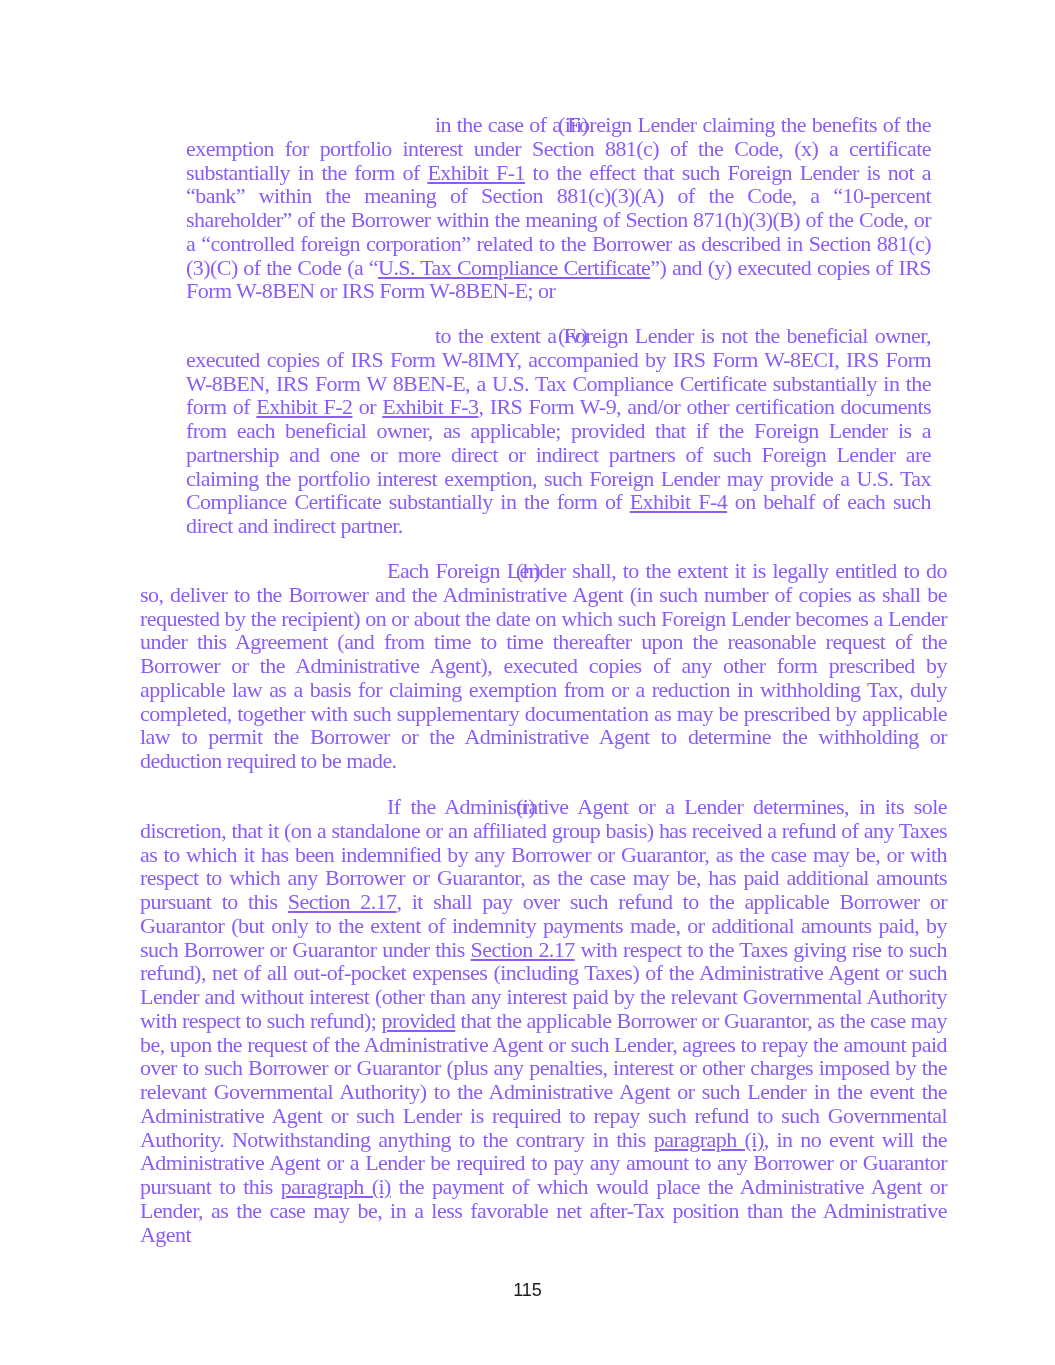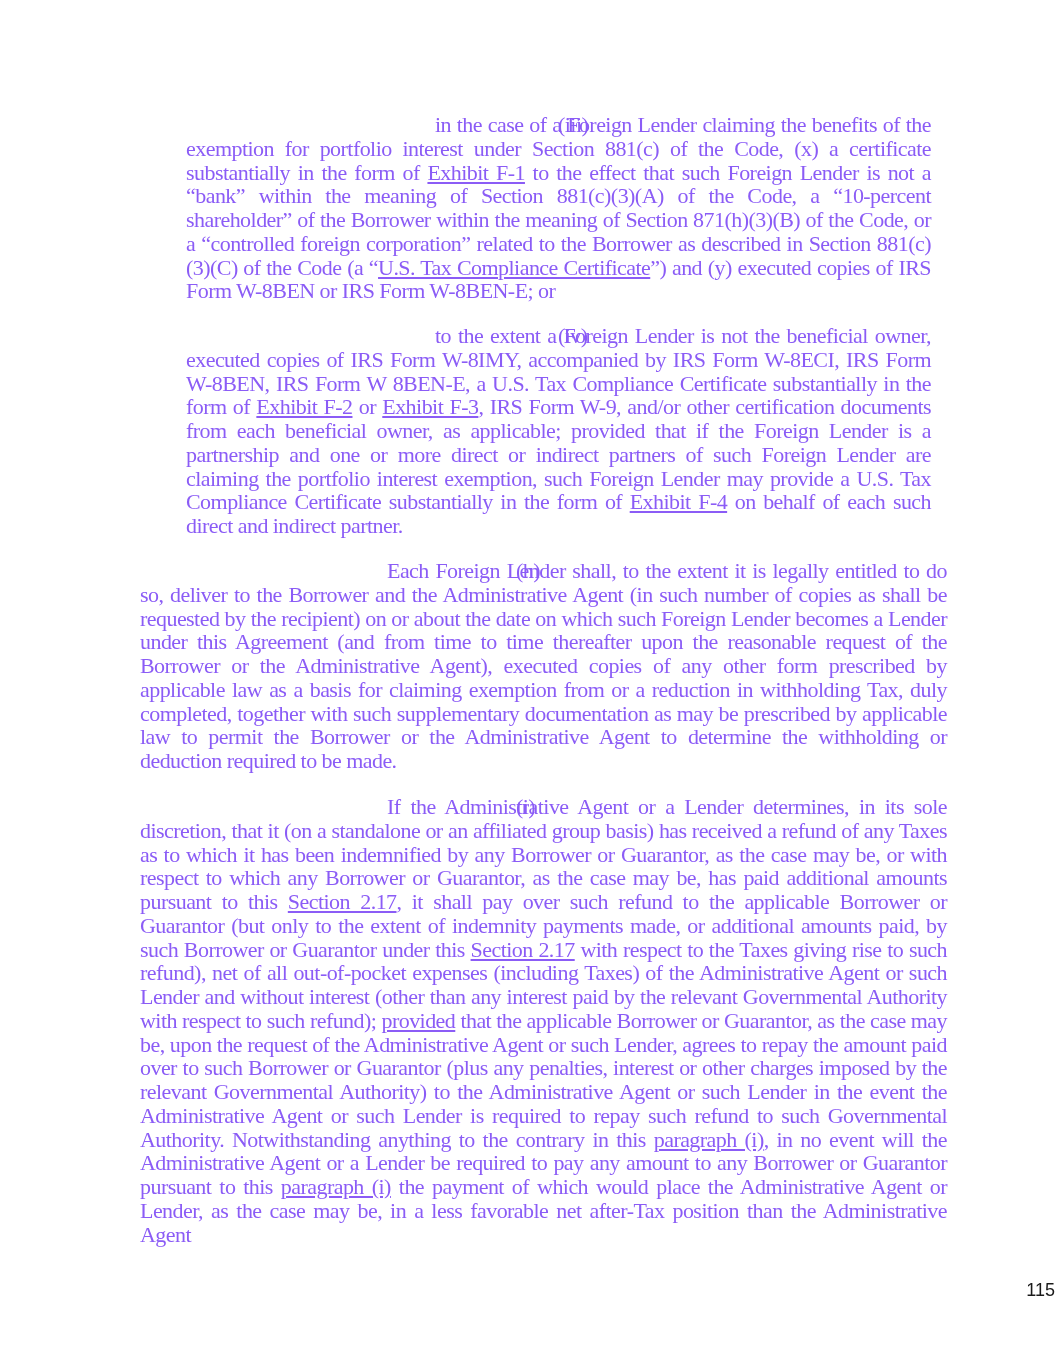--- a/index.html
+++ b/index.html
@@ -14,21 +14,21 @@
     text-align: justify;
     letter-spacing: -0.55px;
     word-spacing: 0px;
   }
   .para.sub { left: 186px; width: 745px; }
   .para.main { left: 140px; width: 807px; }
   .num { display: inline-block; }
   .ul { text-decoration: underline; text-underline-offset: 2px; }
   .page-number {
     position: absolute; left: 0; width: 1055px; top: 1280px;
-    text-align: right;
+    text-align: center;
     font-family: "Liberation Sans", sans-serif;
     font-size: 18px; color: #1a1a1a;
   }
 </style>
 </head>
 <body>
 
 <div class="page">
 
   <p class="para sub" style="top:113px; margin:0; text-indent:186px;"><span class="num" style="width:63px;">(iii)</span><span>in the case of a Foreign Lender claiming the benefits of the exemption for portfolio interest under Section 881(c) of the Code, (x) a certificate substantially in the form of </span><span class="ul">Exhibit F-1</span><span> to the effect that such Foreign Lender is not a “bank” within the meaning of Section 881(c)(3)(A) of the Code, a “10-percent shareholder” of the Borrower within the meaning of Section 871(h)(3)(B) of the Code, or a “controlled foreign corporation” related to the Borrower as described in Section 881(c)(3)(C) of the Code (a “</span><span class="ul">U.S. Tax Compliance Certificate</span><span>”) and (y) executed copies of IRS Form W-8BEN or IRS Form W-8BEN-E; or</span></p>

